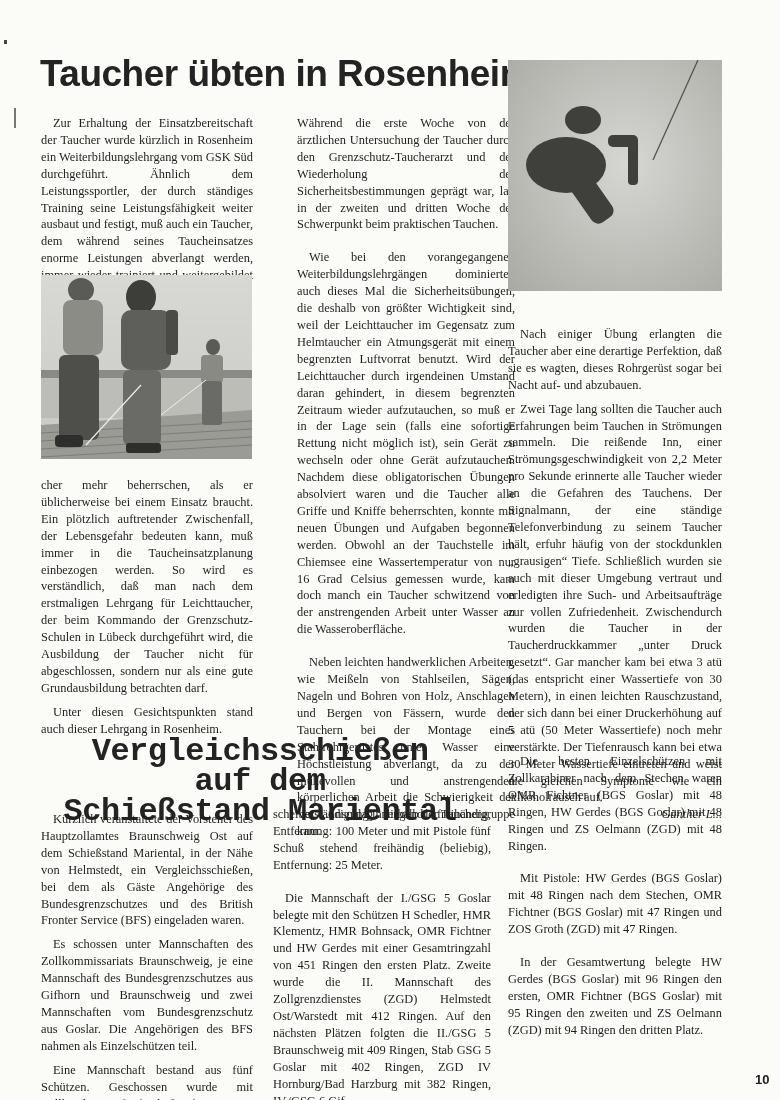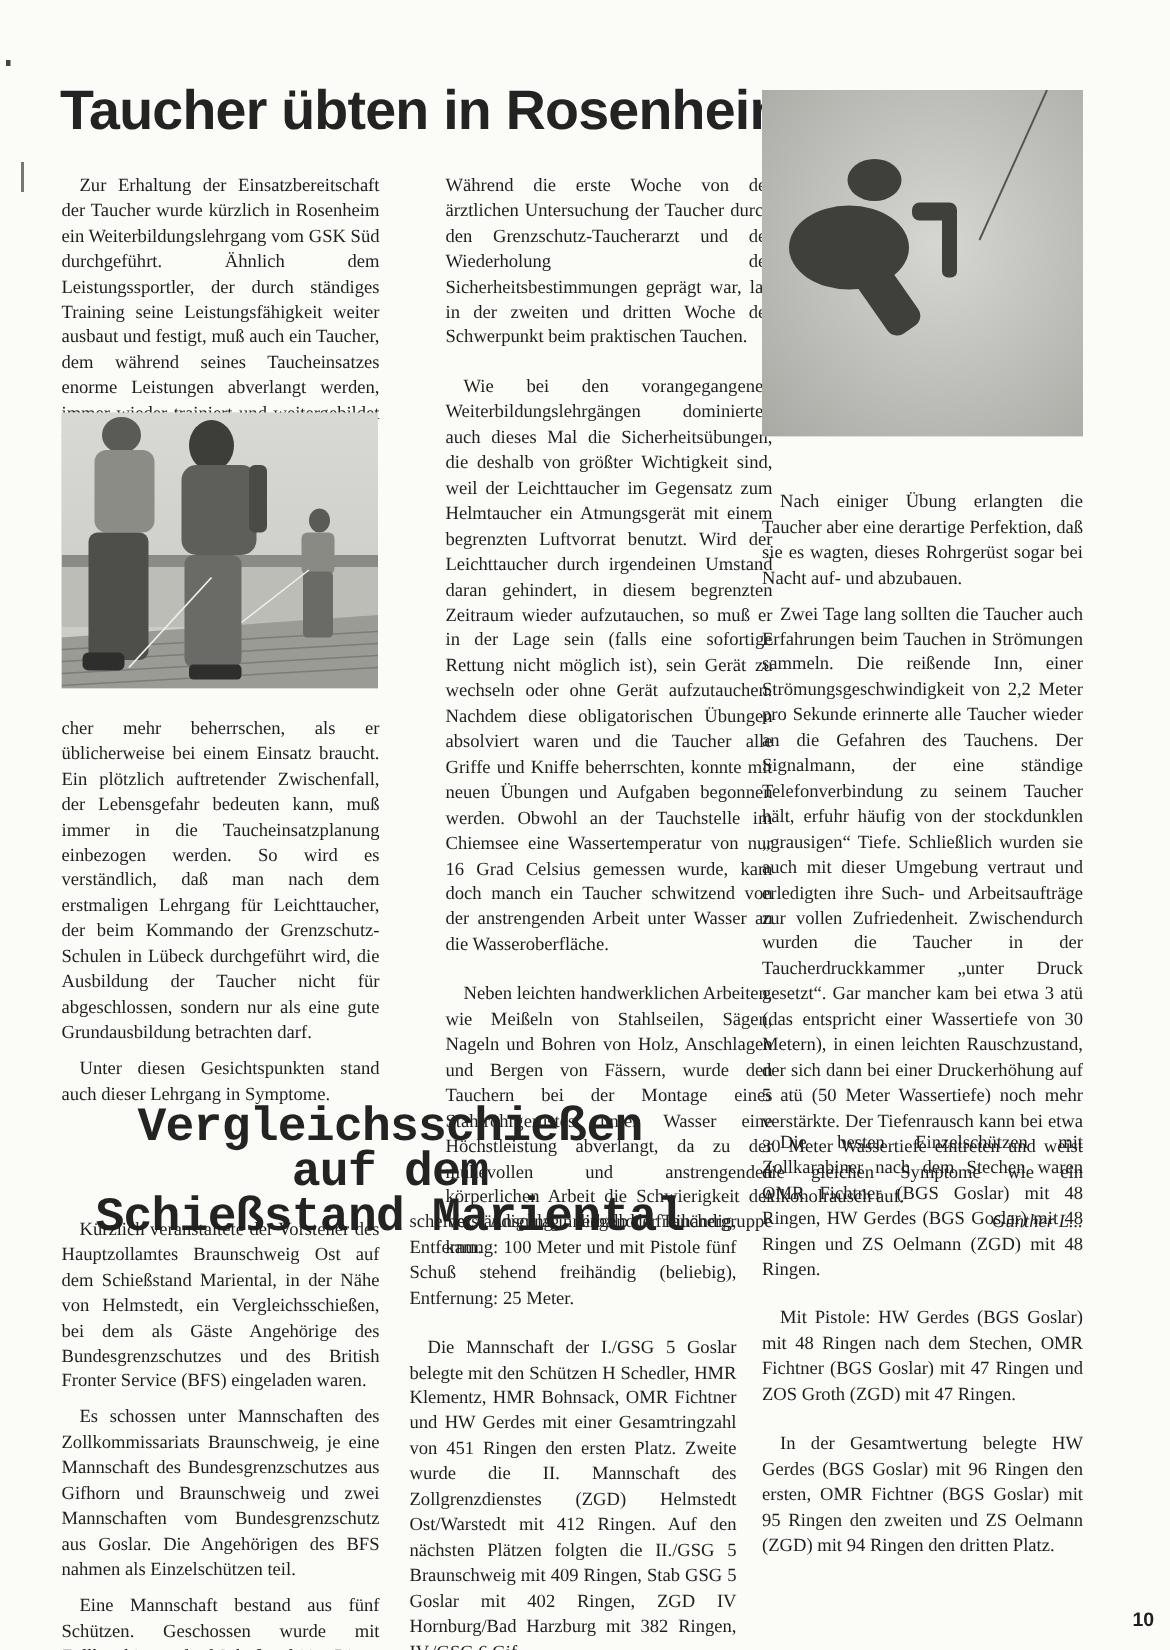--- a/index.html
+++ b/index.html
@@ -81,21 +81,21 @@
     <ellipse cx="172" cy="72" rx="7" ry="8" fill="#5a5a56"></ellipse>
     <rect x="160" y="80" width="22" height="28" rx="4" fill="#8a8a84"></rect>
     <rect x="161" y="106" width="20" height="44" rx="3" fill="#6a6a66"></rect>
     <line x1="45" y1="170" x2="100" y2="110" stroke="#eeeeea" stroke-width="1.2"></line>
     <line x1="120" y1="140" x2="165" y2="105" stroke="#eeeeea" stroke-width="1"></line>
   </svg>
 </div>
 
 <div class="col" style="left:41px; top:477px; width:212px;">
   <p class="cont">cher mehr beherrschen, als er üblicherweise bei einem Einsatz braucht. Ein plötzlich auftretender Zwischenfall, der Lebensgefahr bedeuten kann, muß immer in die Taucheinsatzplanung einbezogen werden. So wird es verständlich, daß man nach dem erstmaligen Lehrgang für Leichttaucher, der beim Kommando der Grenzschutz-Schulen in Lübeck durchgeführt wird, die Ausbildung der Taucher nicht für abgeschlossen, sondern nur als eine gute Grundausbildung betrachten darf.</p>
-  <p>Unter diesen Gesichtspunkten stand auch dieser Lehrgang in Symptome.</p>
+  <p>Unter diesen Gesichtspunkten stand auch dieser Lehrgang in Rosenheim.</p>
 </div>
 
 <div class="col" style="left:273px; top:115px; width:218px;margin-left:24px;">
   <p class="cont" style="text-indent:0;">Während die erste Woche von der ärztlichen Untersuchung der Taucher durch den Grenzschutz-Taucherarzt und der Wiederholung der Sicherheitsbestimmungen geprägt war, lag in der zweiten und dritten Woche der Schwerpunkt beim praktischen Tauchen.</p>
   <p class="gap">Wie bei den vorangegangenen Weiterbildungslehrgängen dominierten auch dieses Mal die Sicherheitsübungen, die deshalb von größter Wichtigkeit sind, weil der Leichttaucher im Gegensatz zum Helmtaucher ein Atmungsgerät mit einem begrenzten Luftvorrat benutzt. Wird der Leichttaucher durch irgendeinen Umstand daran gehindert, in diesem begrenzten Zeitraum wieder aufzutauchen, so muß er in der Lage sein (falls eine sofortige Rettung nicht möglich ist), sein Gerät zu wechseln oder ohne Gerät aufzutauchen. Nachdem diese obligatorischen Übungen absolviert waren und die Taucher alle Griffe und Kniffe beherrschten, konnte mit neuen Übungen und Aufgaben begonnen werden. Obwohl an der Tauchstelle im Chiemsee eine Wassertemperatur von nur 16 Grad Celsius gemessen wurde, kam doch manch ein Taucher schwitzend von der anstrengenden Arbeit unter Wasser an die Wasseroberfläche.</p>
   <p class="gap">Neben leichten handwerklichen Arbeiten, wie Meißeln von Stahlseilen, Sägen, Nageln und Bohren von Holz, Anschlagen und Bergen von Fässern, wurde den Tauchern bei der Montage eines Stahlrohrgerüstes unter Wasser eine Höchstleistung abverlangt, da zu der mühevollen und anstrengenden körperlichen Arbeit die Schwierigkeit der Verständigung innerhalb der Tauchergruppe kam.</p>
 </div>
 
 <div id="photo2" class="photo">
   <svg width="214" height="231" viewBox="0 0 214 231">

